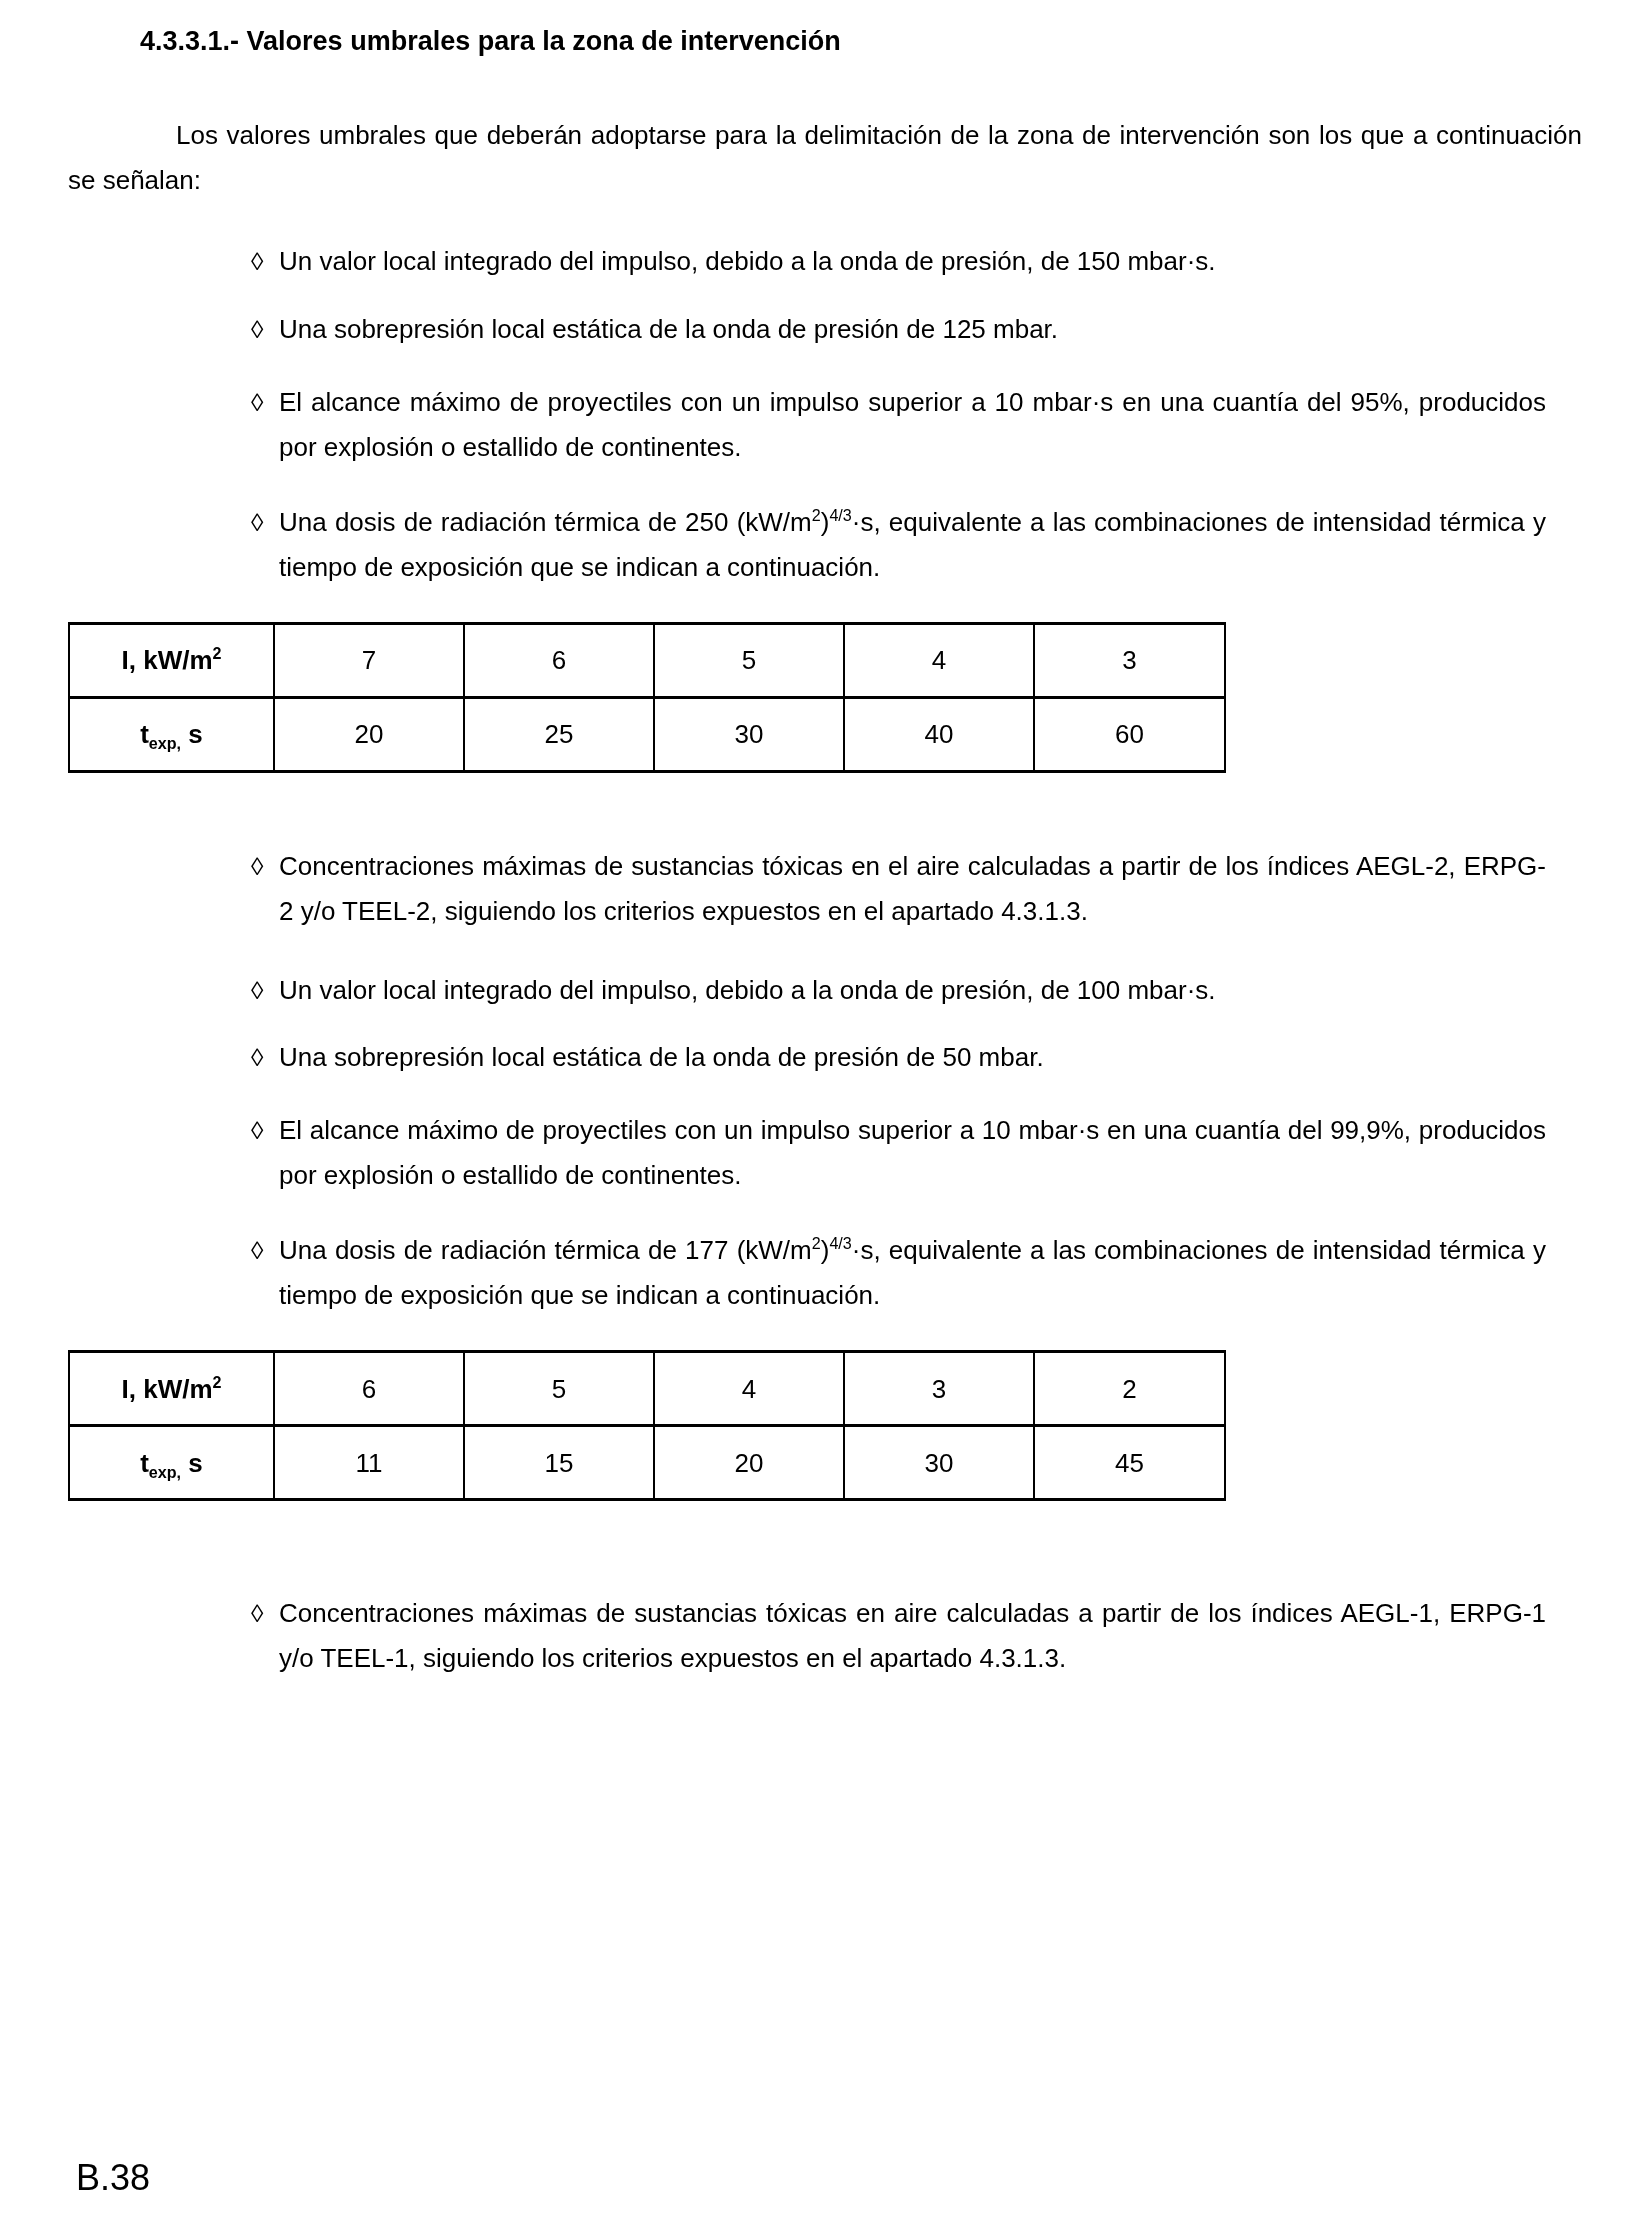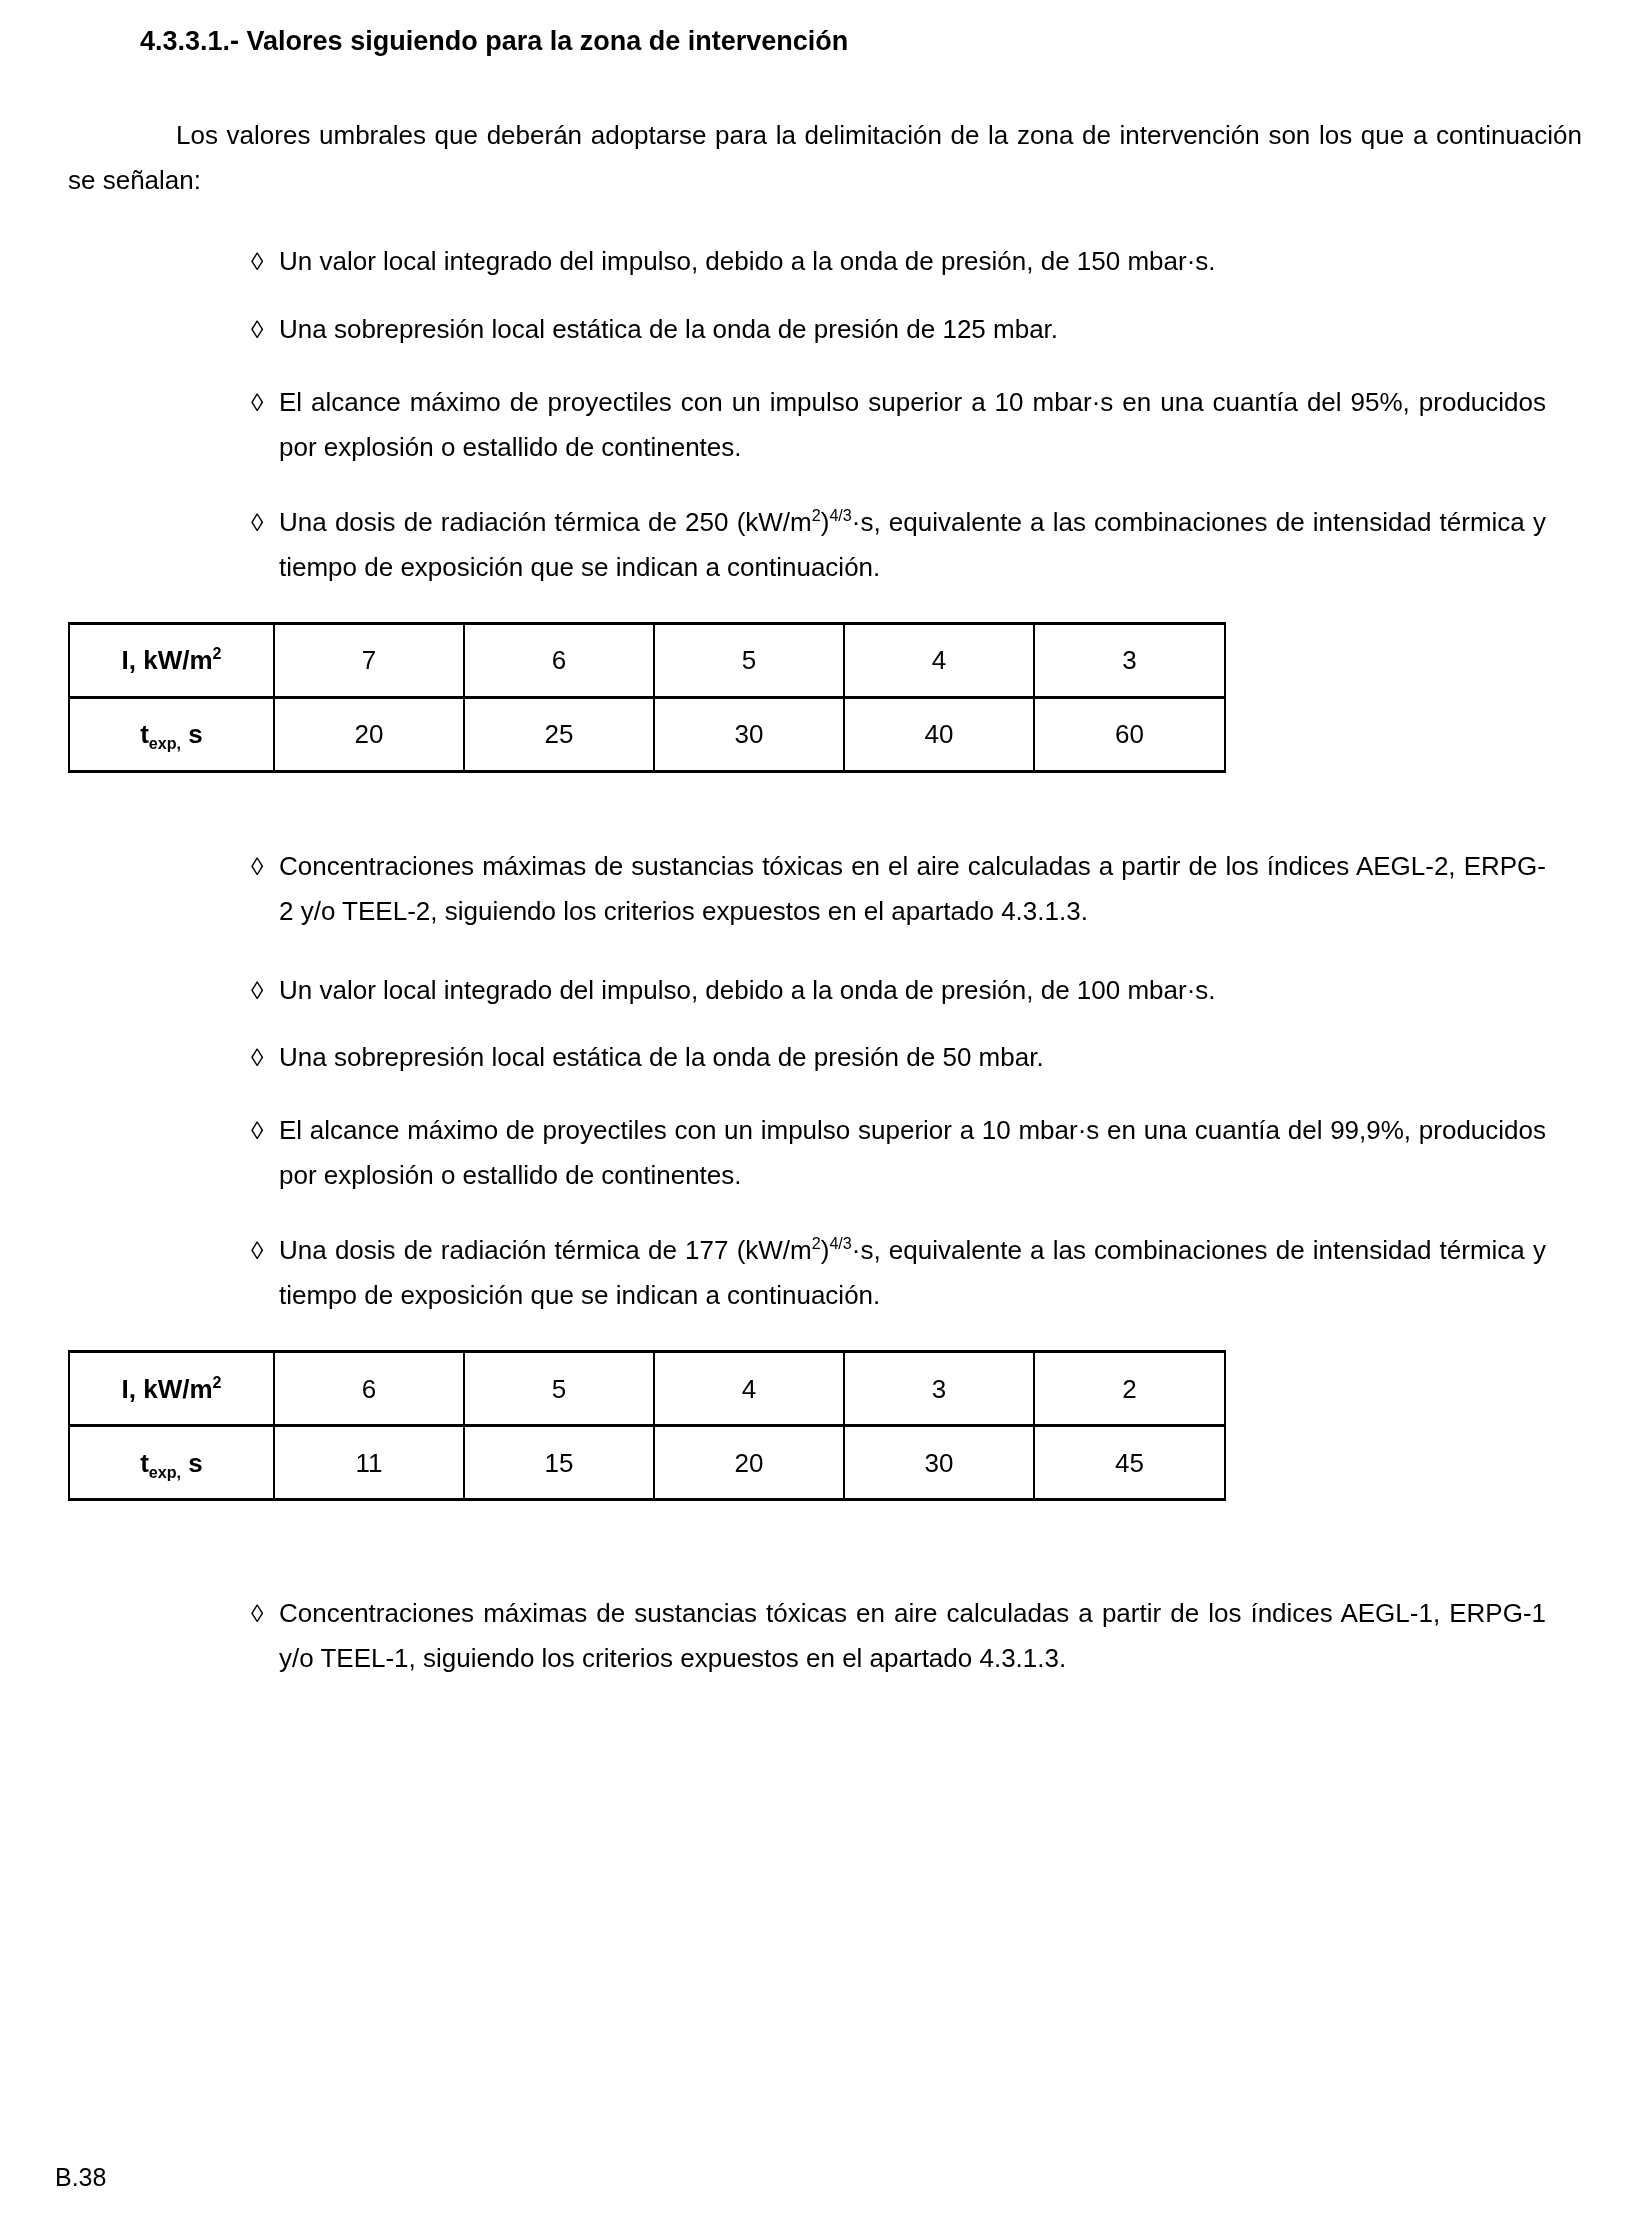--- a/index.html
+++ b/index.html
@@ -64,30 +64,30 @@
   .vtable td.lbl{font-weight:bold;}
   .mt-b1{margin-top:36px;}
   .mt-b2{margin-top:22.6px;}
   .mt-b3{margin-top:28px;}
   .mt-b4{margin-top:30px;}
   .mt-b5{margin-top:71px;}
   .mt-b6{margin-top:34px;}
   .mt-b10{margin-top:90px;}
   .footer{
     position:absolute;
-    left:55px;top:2155px;
-    font-size:25px;
+    left:76px;top:2155px;
+    font-size:36px;
   }
 </style>
 </head>
 <body>
 
 <div class="page">
 
-  <div class="heading h1">4.3.3.1.- Valores siguiendo para la zona de intervención</div>
+  <div class="heading h1">4.3.3.1.- Valores umbrales para la zona de intervención</div>
 
   <p class="intro p1">Los valores umbrales que deberán adoptarse para la delimitación de la zona de intervención son los que a continuación se señalan:</p>
 
   <div class="bullet single mt-b1">
     <span class="marker">◊</span>
     <div class="btext">Un valor local integrado del impulso, debido a la onda de presión, de 150 mbar·s.</div>
   </div>
 
   <div class="bullet single mt-b2">
     <span class="marker">◊</span>

